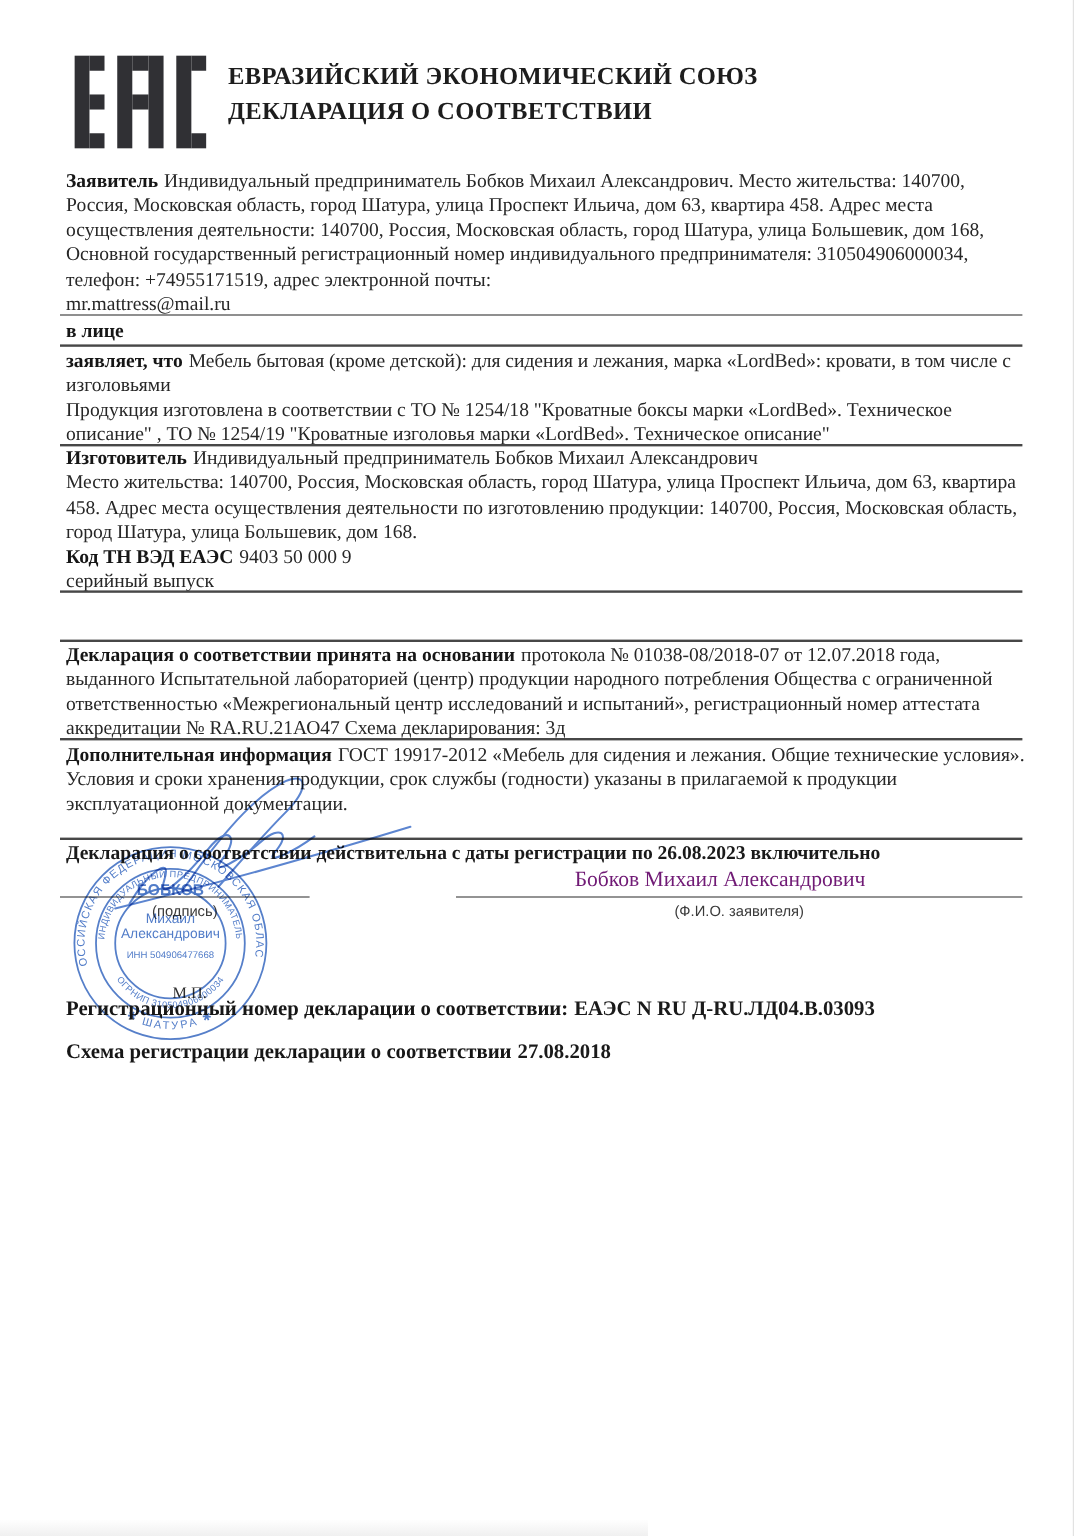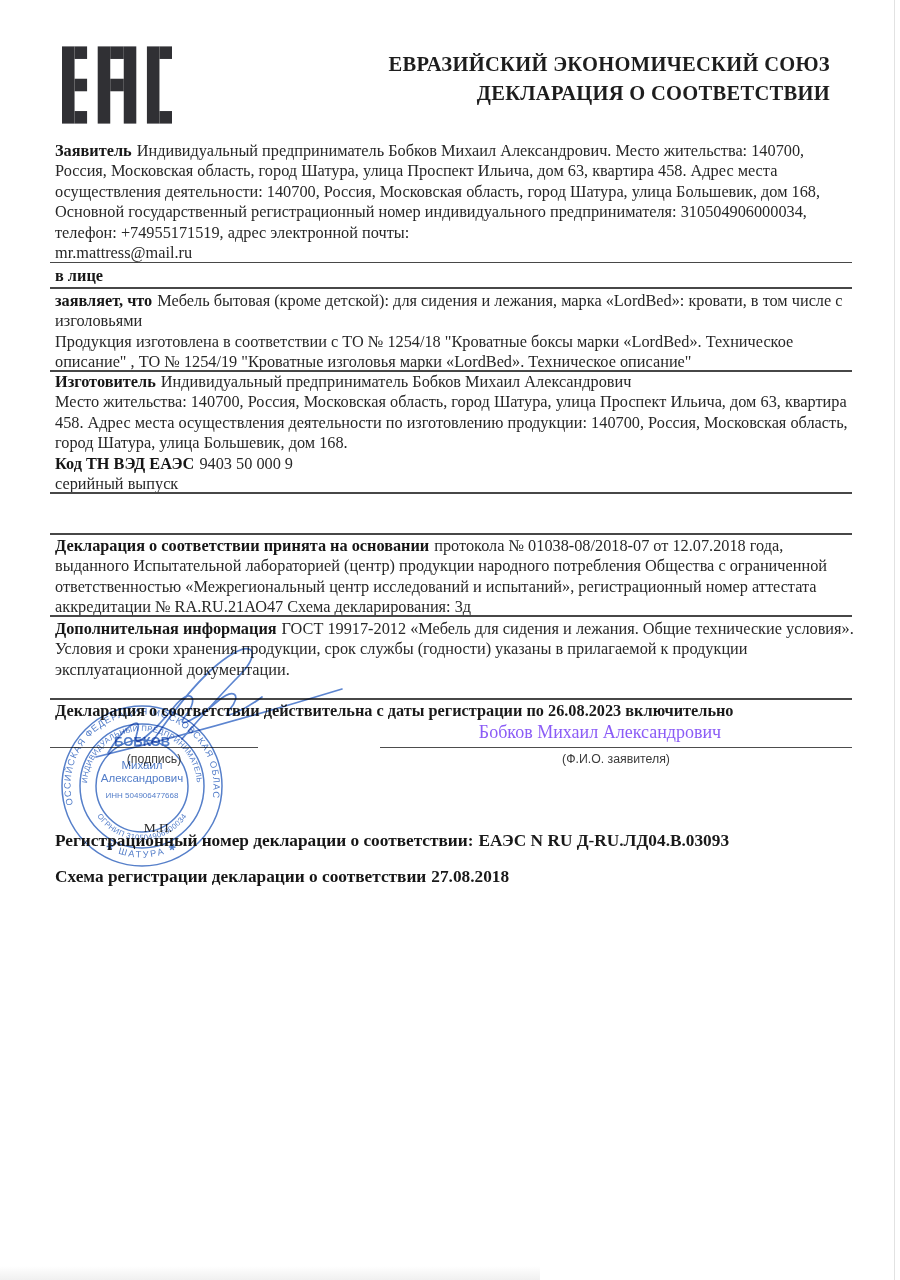--- a/index.html
+++ b/index.html
@@ -4,36 +4,36 @@
 <style>
   html,body{margin:0;padding:0;background:#9a9a9a;}
   .page{
     position:relative;width:900px;height:1280px;background:#ffffff;
     font-family:"Liberation Serif","DejaVu Serif",serif;color:#272727;
     overflow:hidden;margin:0 auto;
   }
   
   .eac-logo{position:absolute;left:62px;top:45px;width:110px;height:80px;}
   .doc-title{
-    position:absolute;left:190px;top:50px;width:640px;text-align:right;
+    position:absolute;left:190px;top:50px;width:640px;text-align:left;
     font-weight:bold;font-size:20.5px;line-height:29px;color:#1d1d1d;letter-spacing:.3px;
   }
   
   .sec{position:absolute;left:55px;width:805px;font-size:16.3px;line-height:20.4px;}
   .lbl{font-weight:bold;color:#161616;margin-right:5px;text-align:right;}
   .rule{position:absolute;left:50px;width:802px;height:0;border-top:2px solid #474747;}
   .rule.thin{border-top-width:1.5px;}
   .bold-line{font-weight:bold;color:#1a1a1a;}
   
   .sig-line{position:absolute;height:0;border-top:1.6px solid #4d4d4d;}
   .sig-caption{
     position:absolute;font-family:"Liberation Sans","DejaVu Sans",sans-serif;
     font-size:12.3px;color:#3a3a3a;text-align:center;
   }
-  .fio-name{position:absolute;left:380px;top:722px;width:440px;text-align:center;font-size:18px;color:#8b5cf6;}
+  .fio-name{position:absolute;left:380px;top:722px;width:440px;text-align:center;font-size:18px;color:#701a75;}
   .mp-label{position:absolute;left:128px;top:776px;width:60px;text-align:center;font-size:13.5px;color:#2e2e2e;margin-top:44px;}
   .stamp-svg{position:absolute;left:57px;top:701px;width:170px;height:170px;mix-blend-mode:multiply;}
   .sign-svg{position:absolute;left:80px;top:645px;width:300px;height:120px;mix-blend-mode:multiply;}
   .footer-line{position:absolute;left:55px;width:805px;font-size:17.3px;font-weight:bold;color:#1a1a1a;}
   
   .edge-right{position:absolute;right:5px;top:0;height:100%;width:1px;background:#e2e2e2;}
   .bottom-shade{position:absolute;left:0;bottom:0;width:60%;height:14px;background:linear-gradient(to top,#e6e6e6,rgba(255,255,255,0));opacity:.6;}
 </style>
 </head>
 <body>

